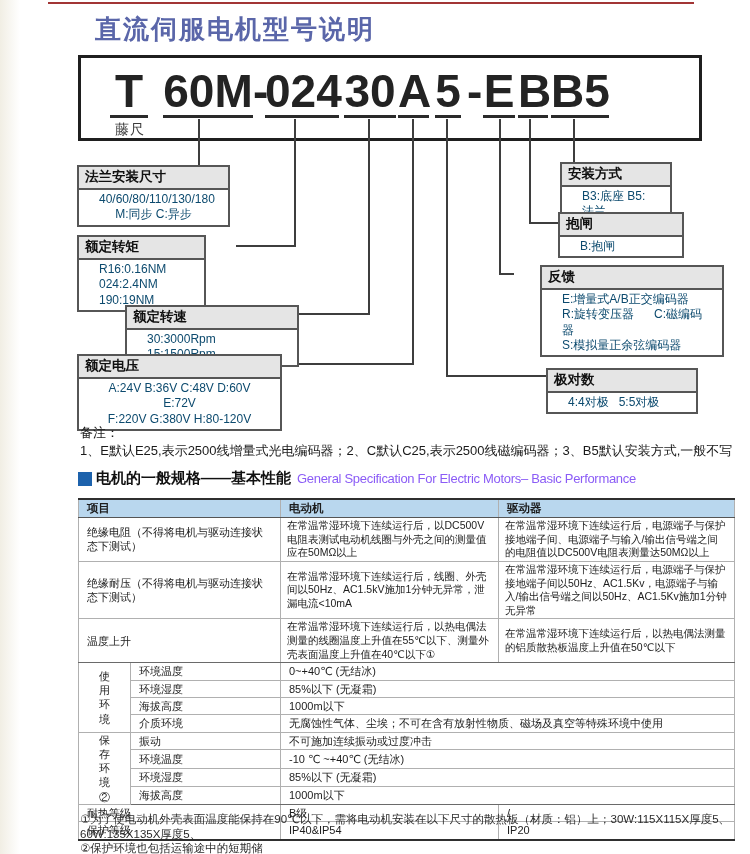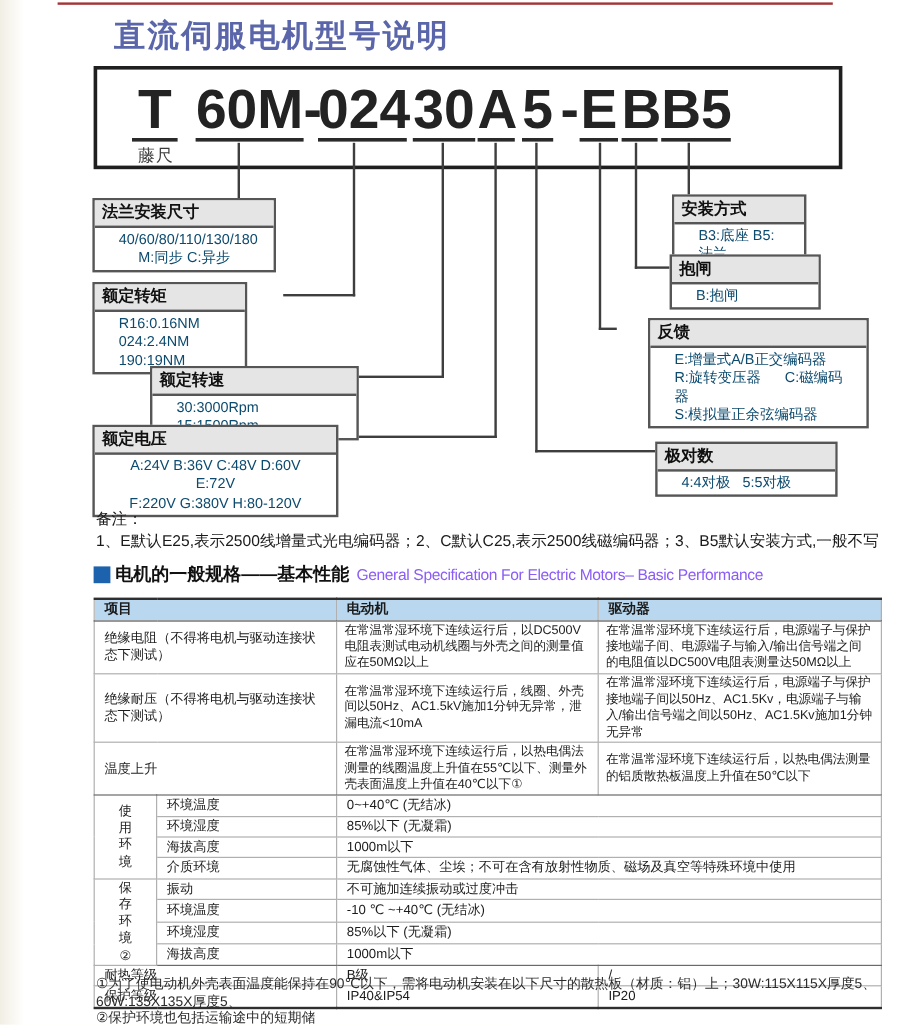--- a/index.html
+++ b/index.html
@@ -45,21 +45,21 @@
 
   
   .spec-table { position:absolute; left:78px; top:498px; border-collapse:collapse;
                 table-layout:fixed; width:656px; font-size:11px; color:#1c1c1c;
                 border-top:2px solid #2f2f2f; border-bottom:2px solid #2f2f2f;padding-left:18px; }
   .spec-table td, .spec-table th { border:1px solid #b0b0b0; padding:1px 8px;
                 vertical-align:middle; line-height:1.3; text-align:left; overflow:hidden; }
   .spec-table th { background:#b9d7ee; font-weight:bold; border-bottom:1px solid #555; font-size:11.5px; }
   .spec-table td.dense { font-size:10.5px; padding:1px 6px; }
   .spec-table td.grp { text-align:center; padding:0; }
-  .grp-inner { width:14px; margin:0 auto; line-height:1.3; font-size:11px; }
+  .grp-inner { width:14px; margin:0 auto; line-height:1.3; font-size:11px;font-family:Liberation Serif, serif; }
   .sep-strong td { border-bottom:1px solid #6a6a6a; }
 
   
   .fn { position:absolute; left:80px; font-size:11.5px; color:#2b2b2b; width:660px; }
 </style>
 </head>
 <body>
 
 <div class="page">
   <div class="edge-left"></div>

